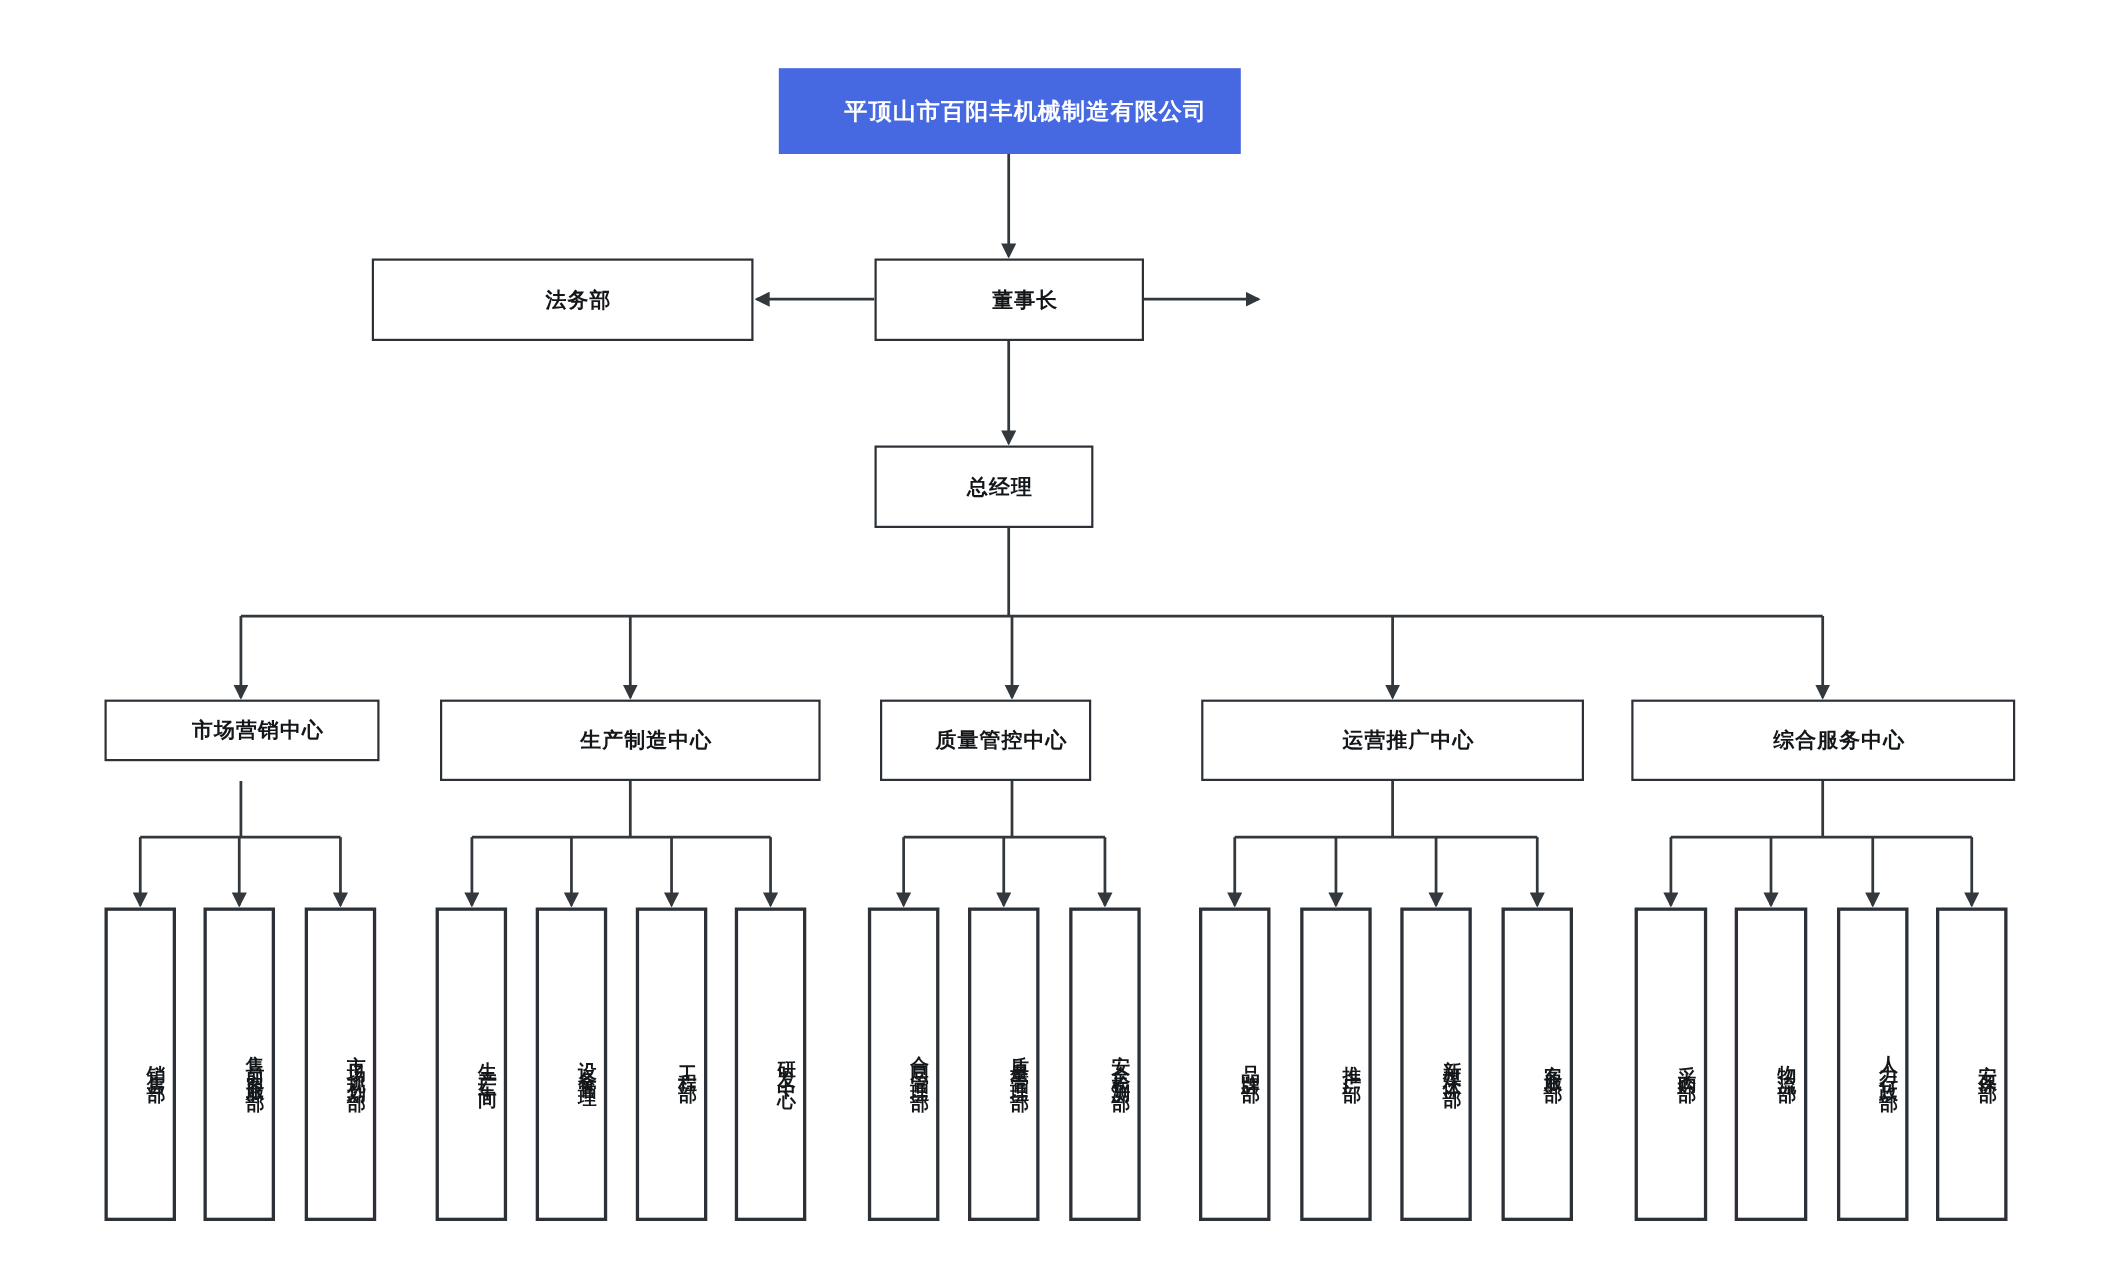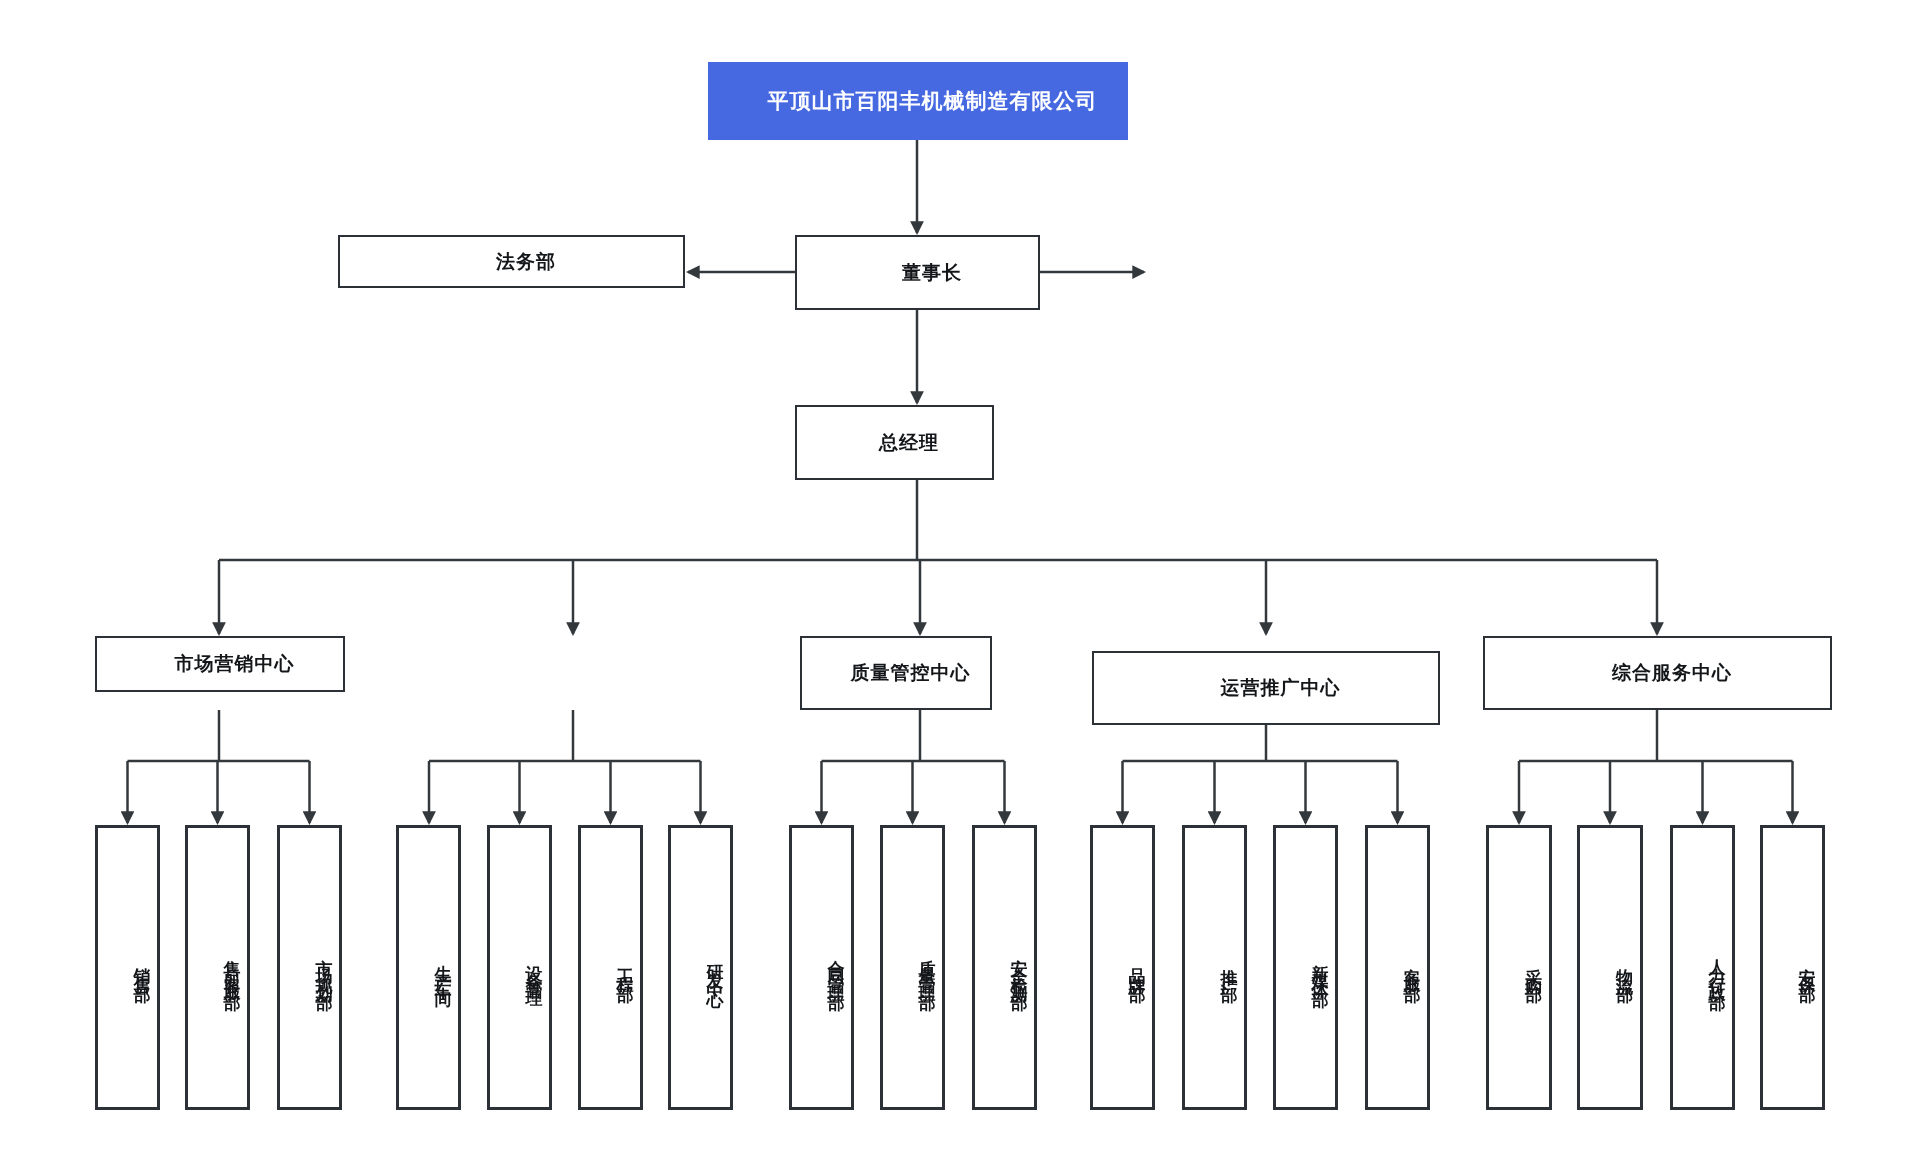--- a/index.html
+++ b/index.html
@@ -105,28 +105,29 @@
       <path d="M1519,761 L1792.5,761"></path>
       <path d="M1519,761 L1519,823" marker-end="url(#arrow)"></path>
       <path d="M1610,761 L1610,823" marker-end="url(#arrow)"></path>
       <path d="M1702.5,761 L1702.5,823" marker-end="url(#arrow)"></path>
       <path d="M1792.5,761 L1792.5,823" marker-end="url(#arrow)"></path>
     </g>
   </svg>
 
   <div class="node root" style="left:708px;top:62px;width:420px;height:78px;">平顶山市百阳丰机械制造有限公司</div>
 
-  <div class="node" style="left:338px;top:235px;width:347px;height:53px;">法务部</div>
+  <div class="node" style="left:338px;top:235px;width:347px;height:75px;">法务部</div>
   <div class="node" style="left:795px;top:235px;width:245px;height:75px;">董事长</div>
 
   <div class="node" style="left:795px;top:405px;width:199px;height:75px;">总经理</div>
 
   <div class="node" style="left:95px;top:636px;width:250px;height:56px;">市场营销中心</div>
+  <div class="node" style="left:400px;top:636px;width:346px;height:74px;">生产制造中心</div>
   <div class="node" style="left:800px;top:636px;width:192px;height:74px;">质量管控中心</div>
-  <div class="node" style="left:1092px;top:636px;width:348px;height:74px;margin-top:15px;">运营推广中心</div>
+  <div class="node" style="left:1092px;top:636px;width:348px;height:74px;">运营推广中心</div>
   <div class="node" style="left:1483px;top:636px;width:349px;height:74px;">综合服务中心</div>
 
   <div class="node dept" style="left:95px;top:825px;width:65px;height:285px;">销售部</div>
   <div class="node dept" style="left:185px;top:825px;width:65px;height:285px;">售前客服部</div>
   <div class="node dept" style="left:277px;top:825px;width:65px;height:285px;">市场规划部</div>
 
   <div class="node dept" style="left:396px;top:825px;width:65px;height:285px;">生产车间</div>
   <div class="node dept" style="left:487px;top:825px;width:65px;height:285px;">设备管理</div>
   <div class="node dept" style="left:578px;top:825px;width:65px;height:285px;">工程部</div>
   <div class="node dept" style="left:668px;top:825px;width:65px;height:285px;">研发中心</div>

